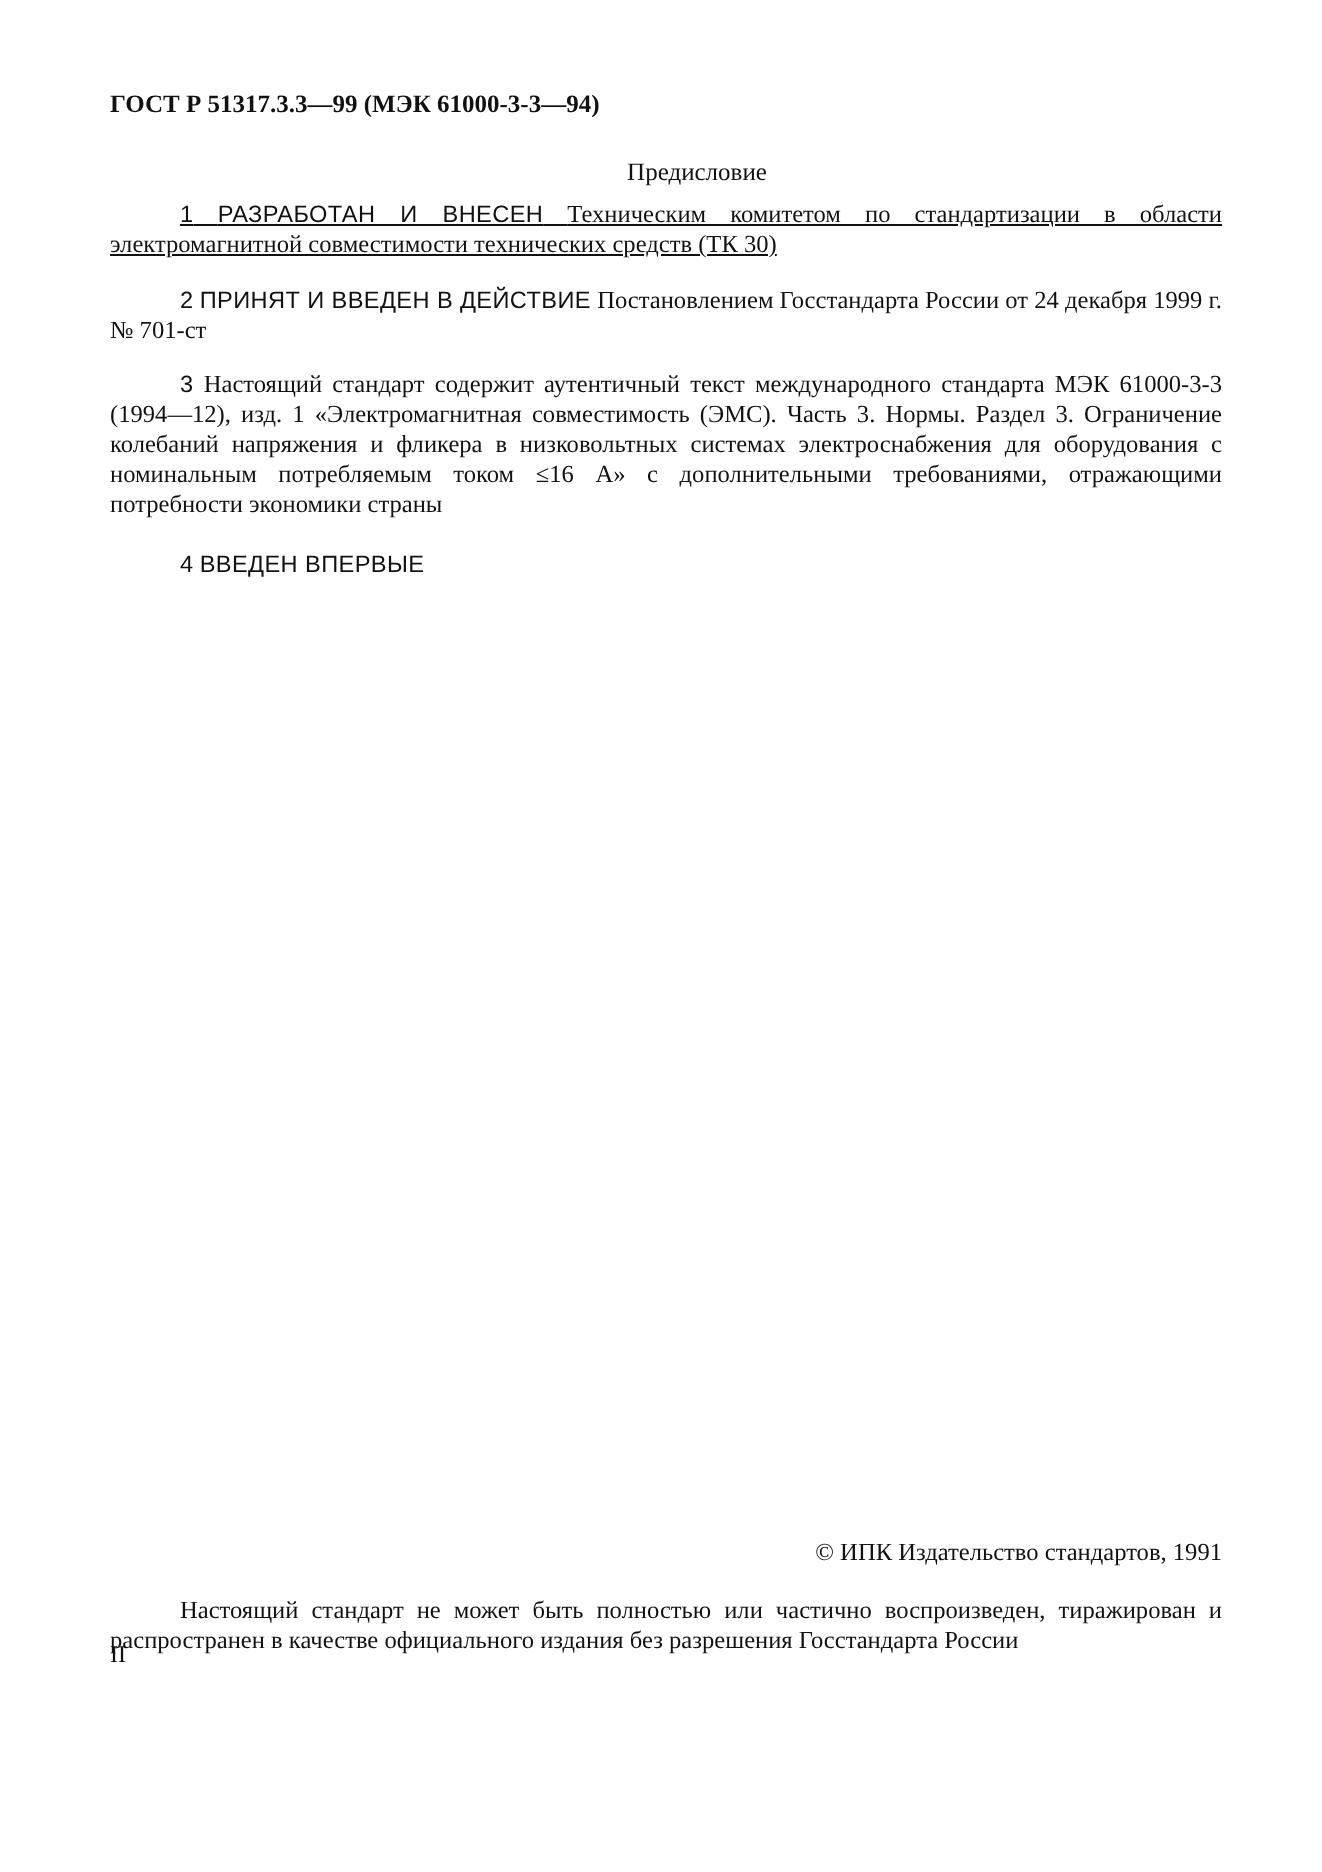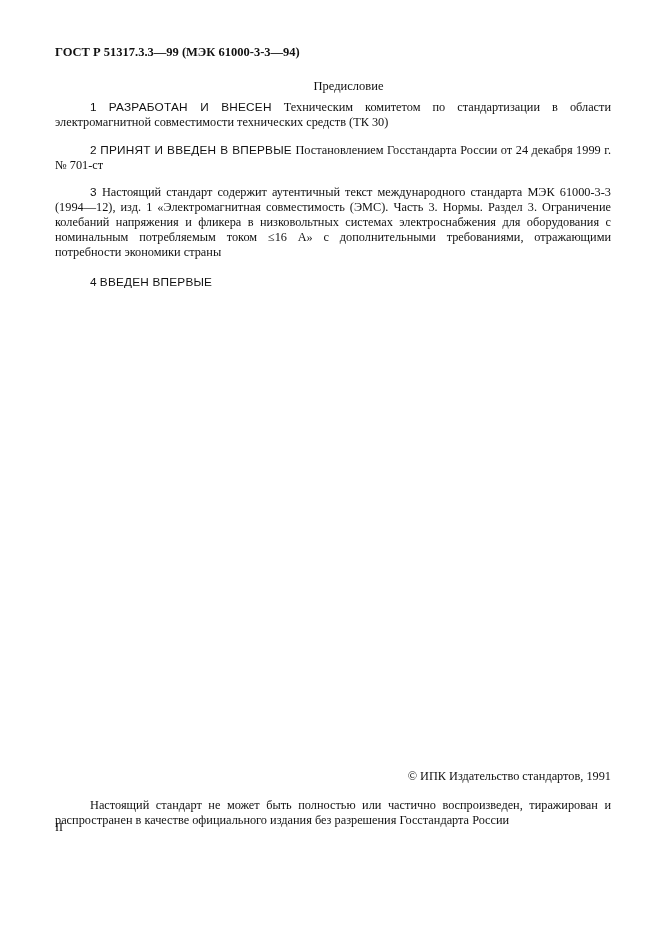--- a/index.html
+++ b/index.html
@@ -3,21 +3,21 @@
 <meta charset="utf-8">
 <style>
   html, body { margin: 0; padding: 0; background: #ffffff; }
   body { width: 661px; height: 936px; position: relative; overflow: hidden;
          font-family: "Liberation Serif", "DejaVu Serif", serif; color: #111; }
   .page { position: absolute; left: 0; top: 0; width: 661px; height: 732px; }
   .header { position: absolute; left: 55px; top: 45px; font-weight: bold; font-size: 12.5px; letter-spacing: 0; }
   .title { position: absolute; left: 0; width: 661px; top: 79px; text-align: center; font-size: 12.5px; padding-left: 18px; }
   .para { position: absolute; left: 55px; width: 556px; font-size: 12.3px; line-height: 15px; text-align: justify; }
   .para .ind { display: inline-block; width: 35px; }
-  .p1 { top: 100px; }
+  .p1 { top: 100px; text-decoration: underline; }
   .p2 { top: 143px; }
   .p3 { top: 185px; }
   .p4 { top: 258px; margin-top: 17px; }
   .sans { font-family: "Liberation Sans", "DejaVu Sans", sans-serif; font-size: 11.8px; letter-spacing: 0.2px; }
   .copyright { position: absolute; right: 50px; top: 769px; font-size: 12.3px; }
   .notice { position: absolute; left: 55px; width: 556px; top: 798px; font-size: 12.3px; line-height: 15px; text-align: justify; }
   .pagenum { position: absolute; left: 55px; top: 820px; font-size: 12px; }
 </style>
 </head>
 <body>
@@ -29,21 +29,21 @@
   <div class="title">Предисловие</div>
 
   <div class="para p1">
     <span class="ind"></span><span class="sans">1</span>
     <span class="sans">РАЗРАБОТАН И ВНЕСЕН</span>
     <span>Техническим комитетом по стандартизации в области электромагнитной совместимости технических средств (ТК 30)</span>
   </div>
 
   <div class="para p2">
     <span class="ind"></span><span class="sans">2</span>
-    <span class="sans">ПРИНЯТ И ВВЕДЕН В ВПЕРВЫЕ</span>
+    <span class="sans">ПРИНЯТ И ВВЕДЕН В ДЕЙСТВИЕ</span>
     <span>Постановлением Госстандарта России от 24 декабря 1999 г. № 701-ст</span>
   </div>
 
   <div class="para p3">
     <span class="ind"></span><span class="sans">3</span>
     <span>Настоящий стандарт содержит аутентичный текст международного стандарта МЭК 61000-3-3 (1994—12), изд. 1 «Электромагнитная совместимость (ЭМС). Часть 3. Нормы. Раздел 3. Ограничение колебаний напряжения и фликера в низковольтных системах электроснабжения для оборудования с номинальным потребляемым током ≤16 А» с дополнительными требованиями, отражающими потребности экономики страны</span>
   </div>
 
   <div class="para p4">
     <span class="ind"></span><span class="sans">4</span>

